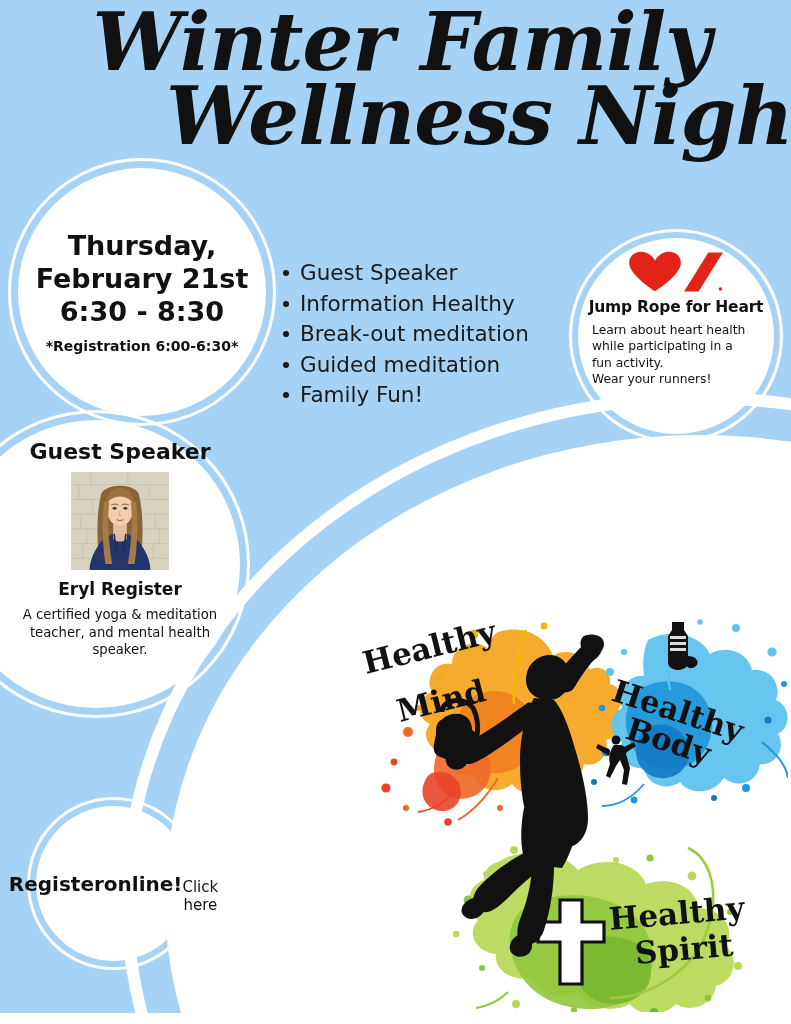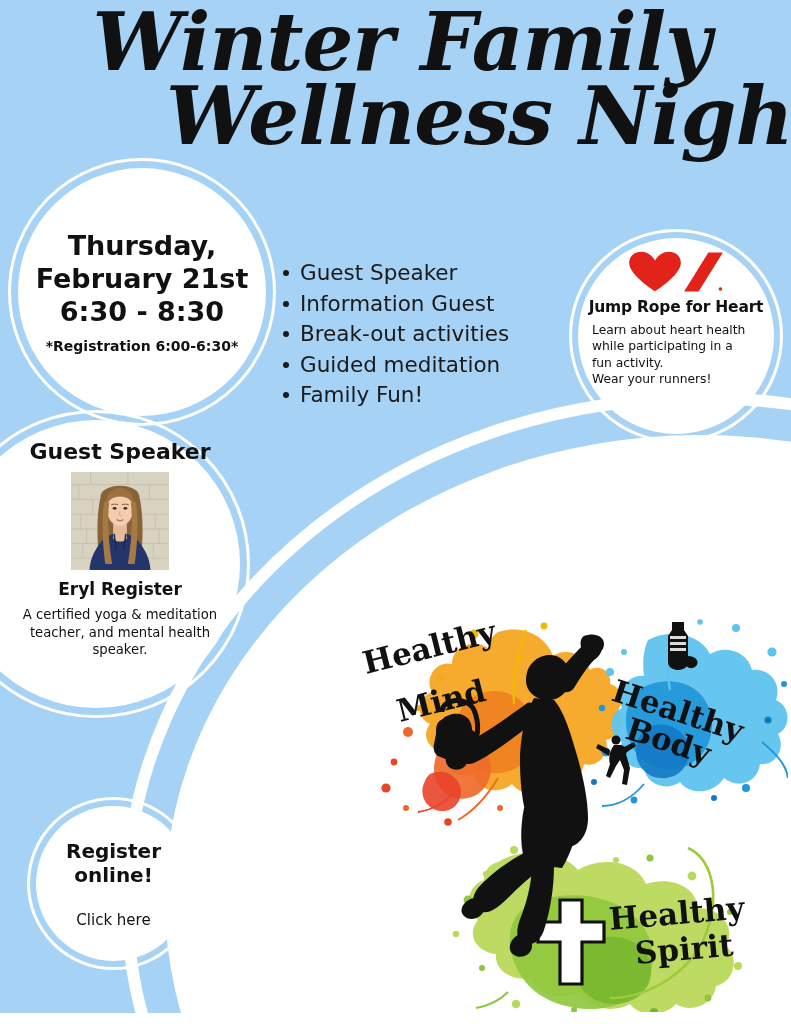--- a/index.html
+++ b/index.html
@@ -123,21 +123,21 @@
     font-family:"DejaVu Sans",sans-serif;
     font-size:13.2px;color:#111;line-height:1.33;margin-top:7px;
     width:218px;padding-left:48px;box-sizing:content-box;
   }
 
   
   #reg-circle{left:36px;top:806px;width:155px;height:155px;}
   #reg-ring{left:27px;top:797px;width:173px;height:173px;}
   #reg-inner{
     position:absolute;left:36px;top:806px;width:155px;height:155px;
-    display:flex;flex-direction:column;align-items:center;justify-content:center;
+    display:flex;flex-direction:row;align-items:center;justify-content:center;
     text-align:center;
   }
   .reg-big{
     font-family:"DejaVu Sans",sans-serif;font-weight:bold;
     font-size:20px;color:#111;line-height:1.2;
   }
   .reg-small{
     font-family:"DejaVu Sans",sans-serif;
     font-size:15px;color:#111;margin-top:24px;
   }
@@ -185,22 +185,22 @@
   <div id="date-inner">
     <div class="date-big">Thursday,</div>
     <div class="date-big">February 21st</div>
     <div class="date-big">6:30 - 8:30</div>
     <div class="date-small">*Registration 6:00-6:30*</div>
   </div>
 
   <div id="bullets">
     <ul>
       <li>Guest Speaker</li>
-      <li>Information Guest</li>
-      <li>Break-out activities</li>
+      <li>Information Healthy</li>
+      <li>Break-out meditation</li>
       <li>Guided meditation</li>
       <li>Family Fun!</li>
     </ul>
   </div>
 
   <div class="circ-ring" id="jump-ring"></div>
   <div class="circ" id="jump-circle"></div>
   <div id="jump-inner">
     <svg id="heart-logo" viewBox="0 0 120 52">
       <path d="M34 50 C34 50 2 30 2 15 C2 5 10 1 17 1 C25 1 32 7 34 12 C36 7 43 1 51 1 C58 1 66 5 66 15 C66 30 34 50 34 50 Z" fill="#e2231a"></path>

